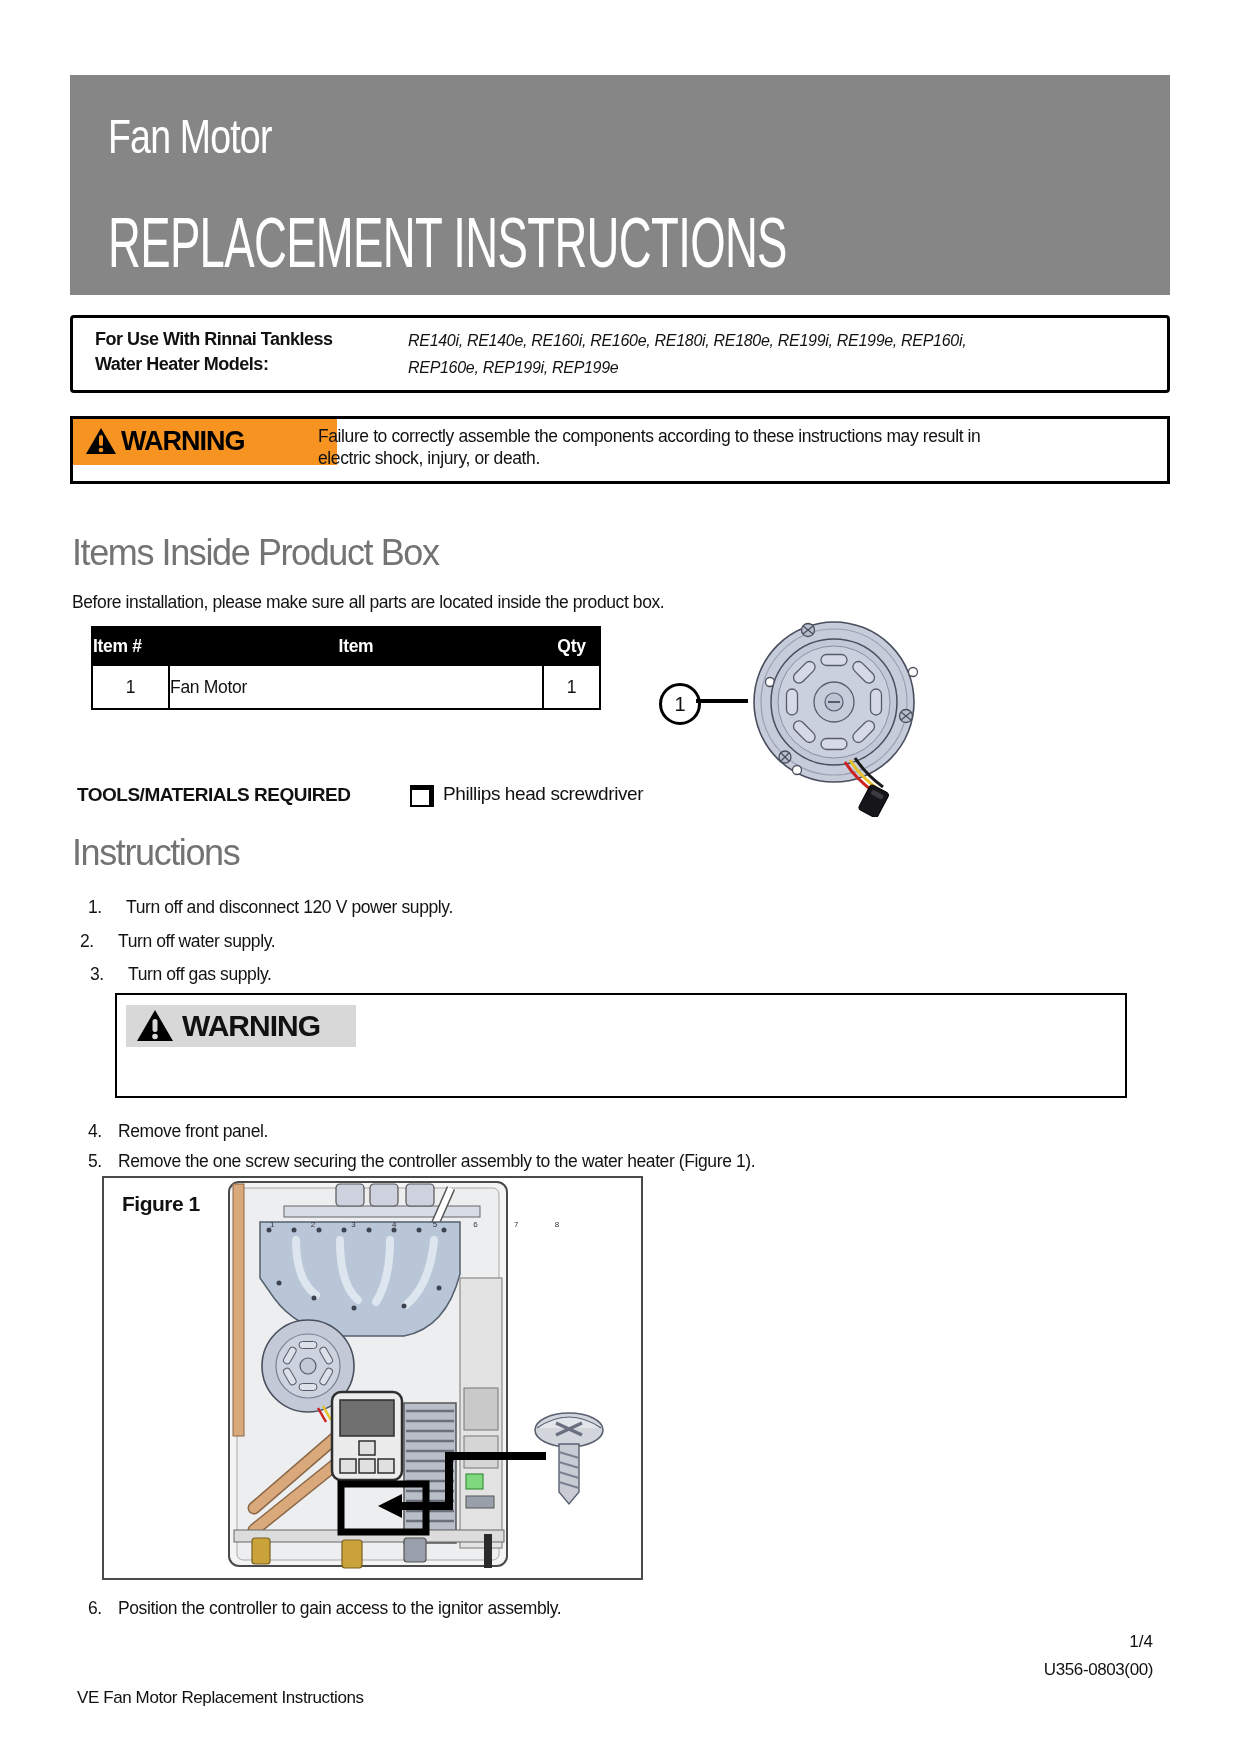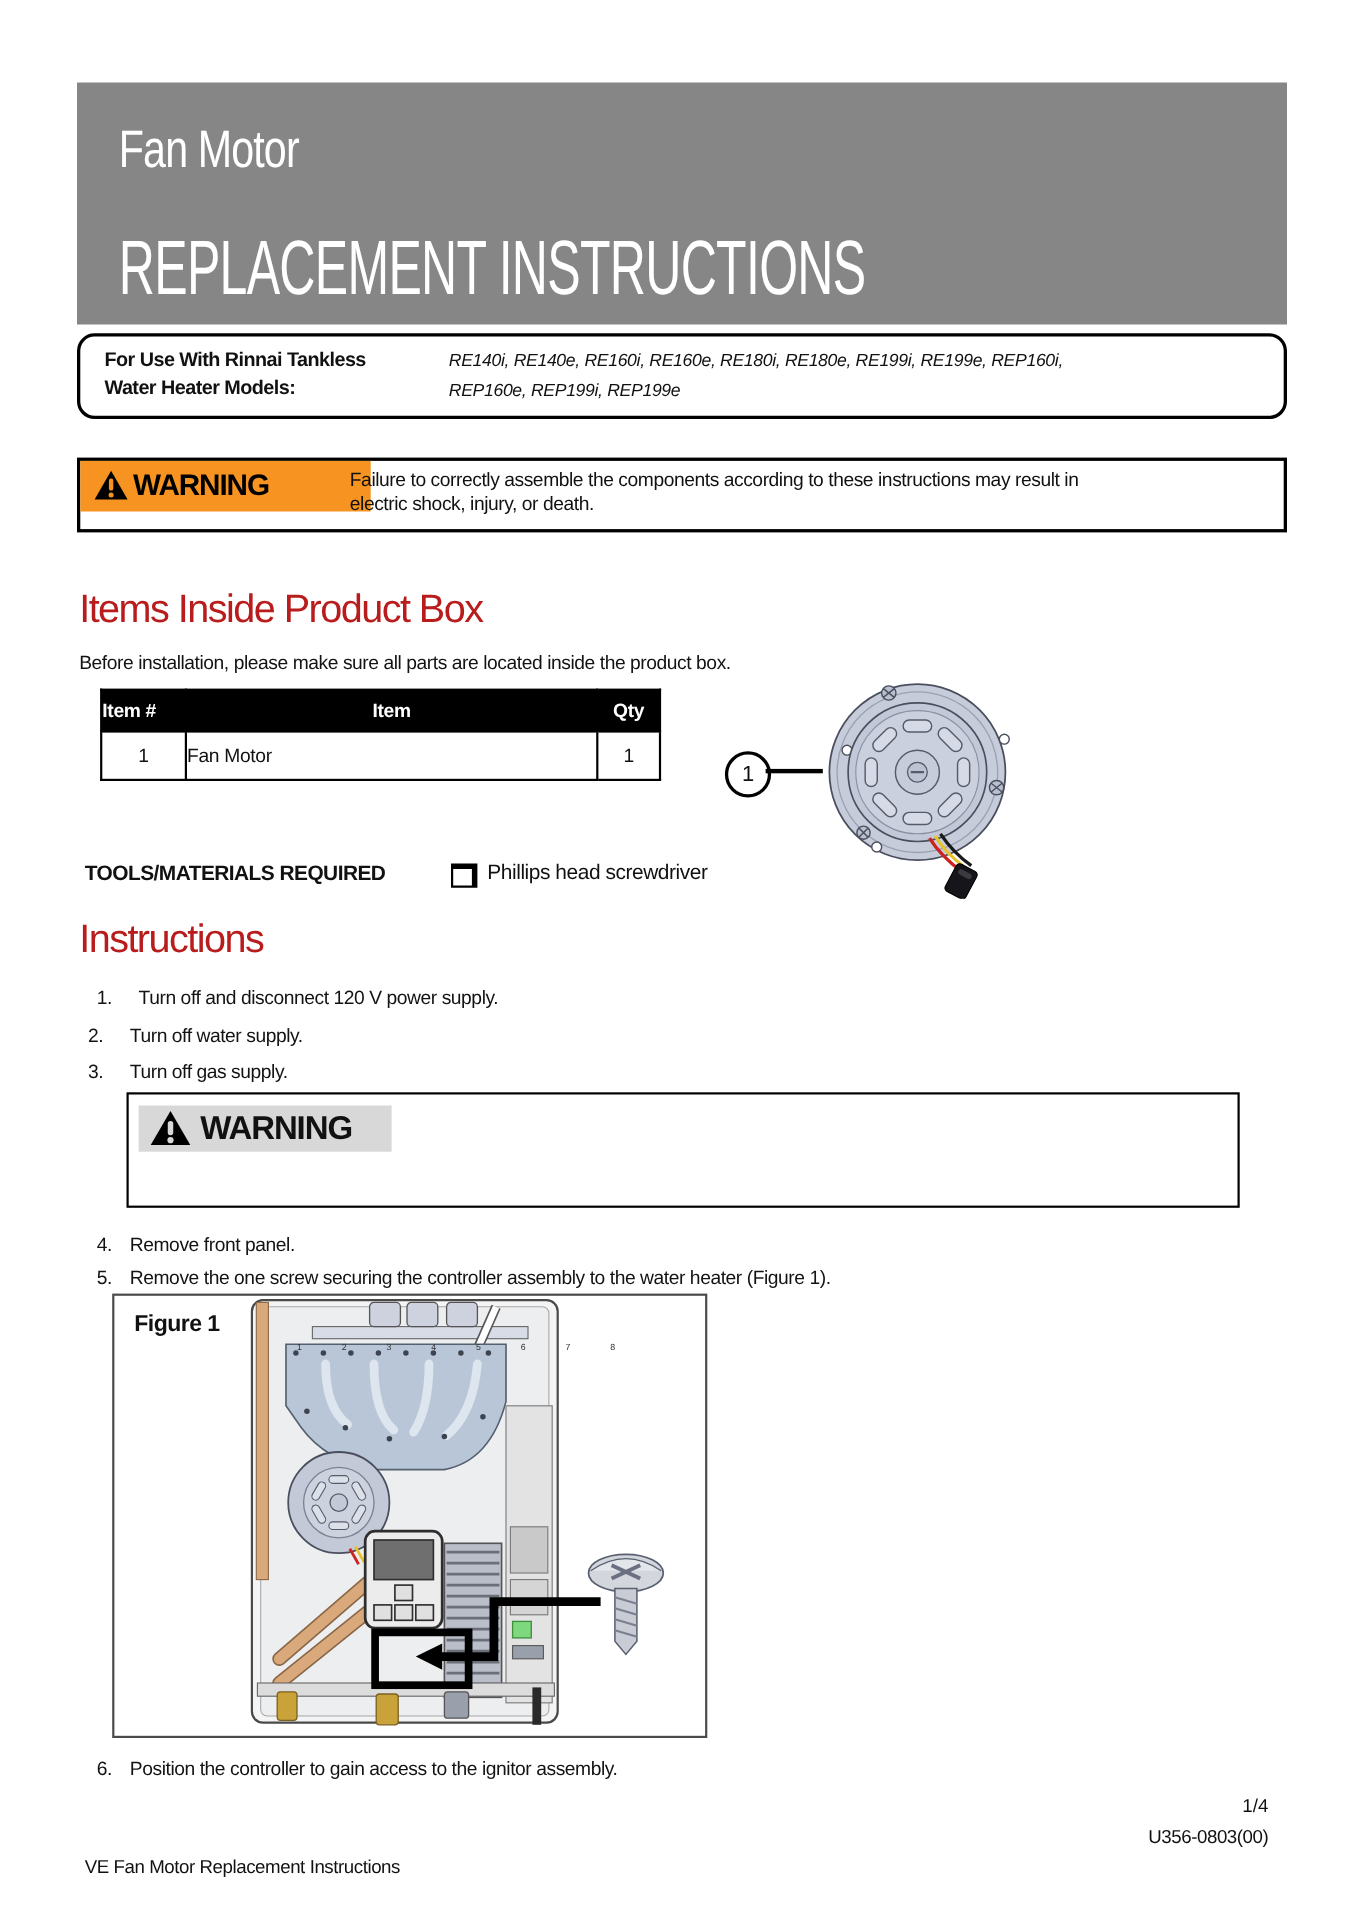--- a/index.html
+++ b/index.html
@@ -9,30 +9,30 @@
     margin:0 auto;overflow:hidden;
   }
   .abs{position:absolute;}
   
   .hdr{left:70px;top:75px;width:1100px;height:220px;background:#868686;}
   .hdr-t1{left:38px;top:34px;color:#fff;font-size:48px;letter-spacing:-1px;
           transform:scaleX(0.78);transform-origin:0 0;white-space:nowrap;}
   .hdr-t2{left:38px;top:128px;color:#fff;font-size:70px;letter-spacing:-1px;
           transform:scaleX(0.65);transform-origin:0 0;white-space:nowrap;}
   
-  .models{left:70px;top:303px;width:1094px;height:72px;border:3px solid #000;border-radius:16px;}
+  .models{left:70px;top:315px;width:1094px;height:72px;border:3px solid #000;border-radius:4px;}
   .models-label{left:22px;top:9px;font-size:18px;font-weight:bold;line-height:25px;letter-spacing:-0.5px;}
   .models-list{left:335px;top:9px;font-size:16px;line-height:27px;letter-spacing:-0.3px;font-style:italic;}
   
   .warn{left:70px;top:416px;width:1094px;height:62px;border:3px solid #000;}
   .warn-orange{left:0;top:0;width:264px;height:46px;}
   .warn-label{left:48px;top:7px;font-size:27px;font-weight:800;letter-spacing:-1px;color:#000;}
   .warn-text{left:245px;top:6px;font-size:17.5px;line-height:22px;letter-spacing:-0.4px;}
   
-  .h2{font-size:36px;letter-spacing:-1.4px;color:#b91c1c;}
+  .h2{font-size:36px;letter-spacing:-1.4px;color:#737373;}
   .body{font-size:17.5px;letter-spacing:-0.4px;color:#131313;}
   
   table.items{border-collapse:collapse;table-layout:fixed;margin-left:14px;}
   table.items td,table.items th{border:2px solid #000;font-size:17.5px;letter-spacing:-0.3px;padding:0;}
   table.items thead th{background:#000;color:#fff;font-weight:bold;height:36px;}
   table.items tbody td{height:42px;background:#fff;}
   .cell-l{text-align:left;padding-left:10px;}
   .cell-c{text-align:center;}
   
   .callout{width:36px;height:36px;border:3.5px solid #000;border-radius:50%;background:#fff;
@@ -176,21 +176,21 @@
   <div class="abs" style="left:443px;top:783px;font-size:19px;letter-spacing:-0.4px;">Phillips head screwdriver</div>
 
   <div class="abs h2" style="left:72px;top:832px;">Instructions</div>
 
   <div class="abs body" style="left:88px;top:897px;">
     <span class="step-num">1.</span><span style="margin-left:10px">Turn off and disconnect 120 V power supply.</span>
   </div>
   <div class="abs body" style="left:80px;top:931px;">
     <span class="step-num">2.</span><span style="margin-left:10px">Turn off water supply.</span>
   </div>
-  <div class="abs body" style="left:80px;top:964px;">
+  <div class="abs body" style="left:90px;top:964px;">
     <span class="step-num">3.</span><span style="margin-left:10px">Turn off gas supply.</span>
   </div>
 
   <div class="abs caution">
     <div class="abs caution-gray">
       <svg width="38" height="34" viewBox="0 0 38 34" style="margin-left:10px;">
         <path d="M19 1 L37 32 H1 Z" fill="#000"></path>
         <rect x="16.5" y="10" width="5" height="13" rx="2.5" fill="#d8d8d8"></rect>
         <circle cx="19" cy="27.5" r="2.8" fill="#d8d8d8"></circle>
       </svg>

